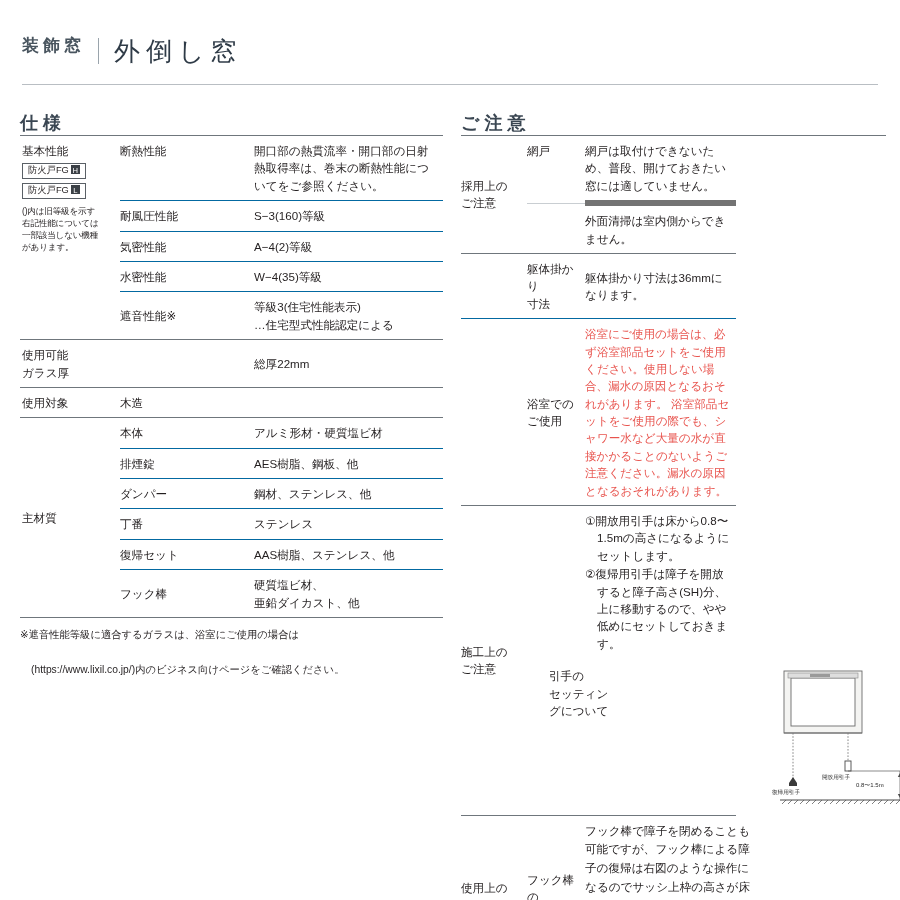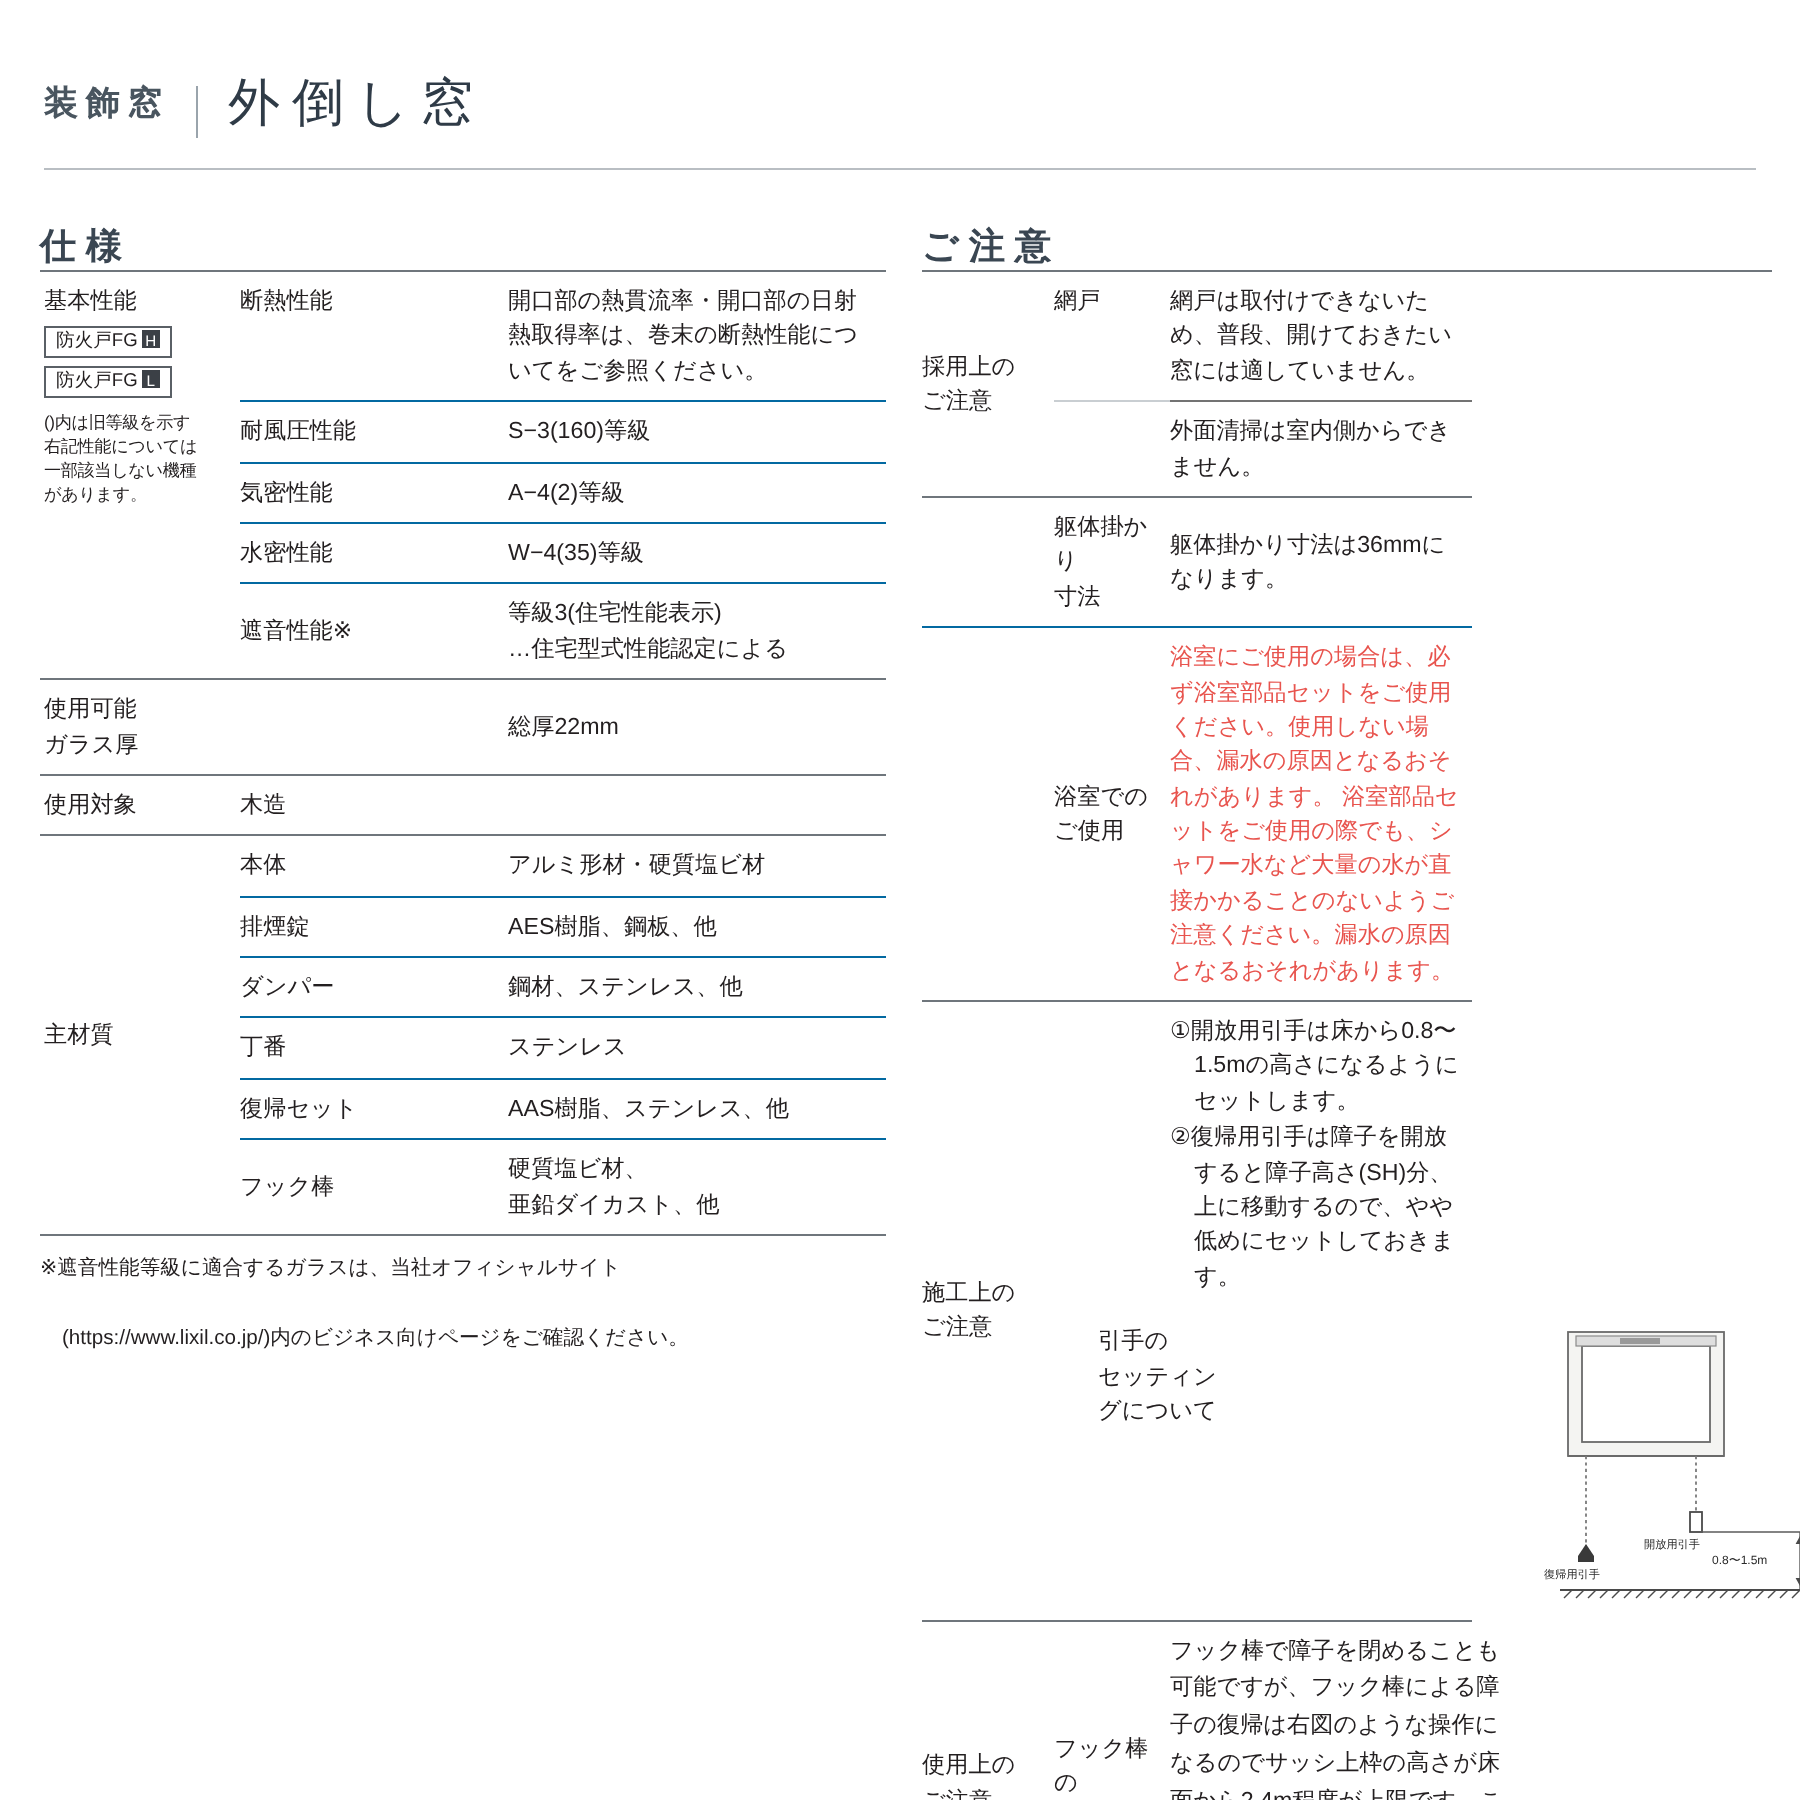--- a/index.html
+++ b/index.html
@@ -7,21 +7,21 @@
     width: 900px; height: 900px;
     background: #ffffff;
     font-family: "Liberation Sans", "DejaVu Sans", sans-serif;
     color: #231f20;
     overflow: hidden;
   }
   .page { position: relative; width: 900px; height: 900px; padding: 0; }
 
   
   .header { padding: 34px 0 0 22px; }
-  .header-row { display: flex; align-items: center; }
+  .header-row { display: flex; align-items: flex-start; }
   .cat {
     font-size: 17px; letter-spacing: 4px; color: #49555f; font-weight: 600;
   }
   .sep {
     display: inline-block; width: 1px; height: 26px; background: #9aa4ac;
     margin: 0 15px 0 13px; position: relative; top: 4px;
   }
   .title {
     font-size: 26px; letter-spacing: 6px; color: #2f3b47; font-weight: 400;
   }
@@ -184,21 +184,21 @@
         </tr>
         <tr class="row-line">
           <td class="c-sub vmid">フック棒</td>
           <td class="c-val" style="white-space:pre-line">硬質塩ビ材、
 亜鉛ダイカスト、他</td>
         </tr>
       </tbody>
         </table>
 
       <div class="footnote">
-        <span>※遮音性能等級に適合するガラスは、当社オフィシャルサイト</span>
+        <span>※遮音性能等級に適合するガラスは、浴室にご使用の場合は</span>
         <span class="ind">(https://www.lixil.co.jp/)内のビジネス向けページをご確認ください。</span>
       </div>
     </div>
 
     <div class="col-right">
       <div class="sec-title">ご注意</div>
 
       <table class="tbl-top tbl-bottom">
         <colgroup>
             <col style="width:66px">
@@ -208,21 +208,21 @@
 
         <tbody>
             <tr>
           <td rowspan="2" class="vmid" style="white-space:pre-line">採用上の
 ご注意</td>
           <td>網戸</td>
           <td>網戸は取付けできないため、普段、開けておきたい窓には適していません。</td>
         </tr>
         <tr>
           <td style="border-top:1px solid #c9ced2"></td>
-          <td style="border-top:1px solid #737373">外面清掃は室内側からできません。</td>
+          <td style="border-top:6px solid #737373">外面清掃は室内側からできません。</td>
         </tr>
 
         <tr class="row-thick">
           <td></td>
           <td style="white-space:pre-line">躯体掛かり
 寸法</td>
           <td class="vmid">躯体掛かり寸法は36mmになります。</td>
         </tr>
 
         <tr class="row-line">

